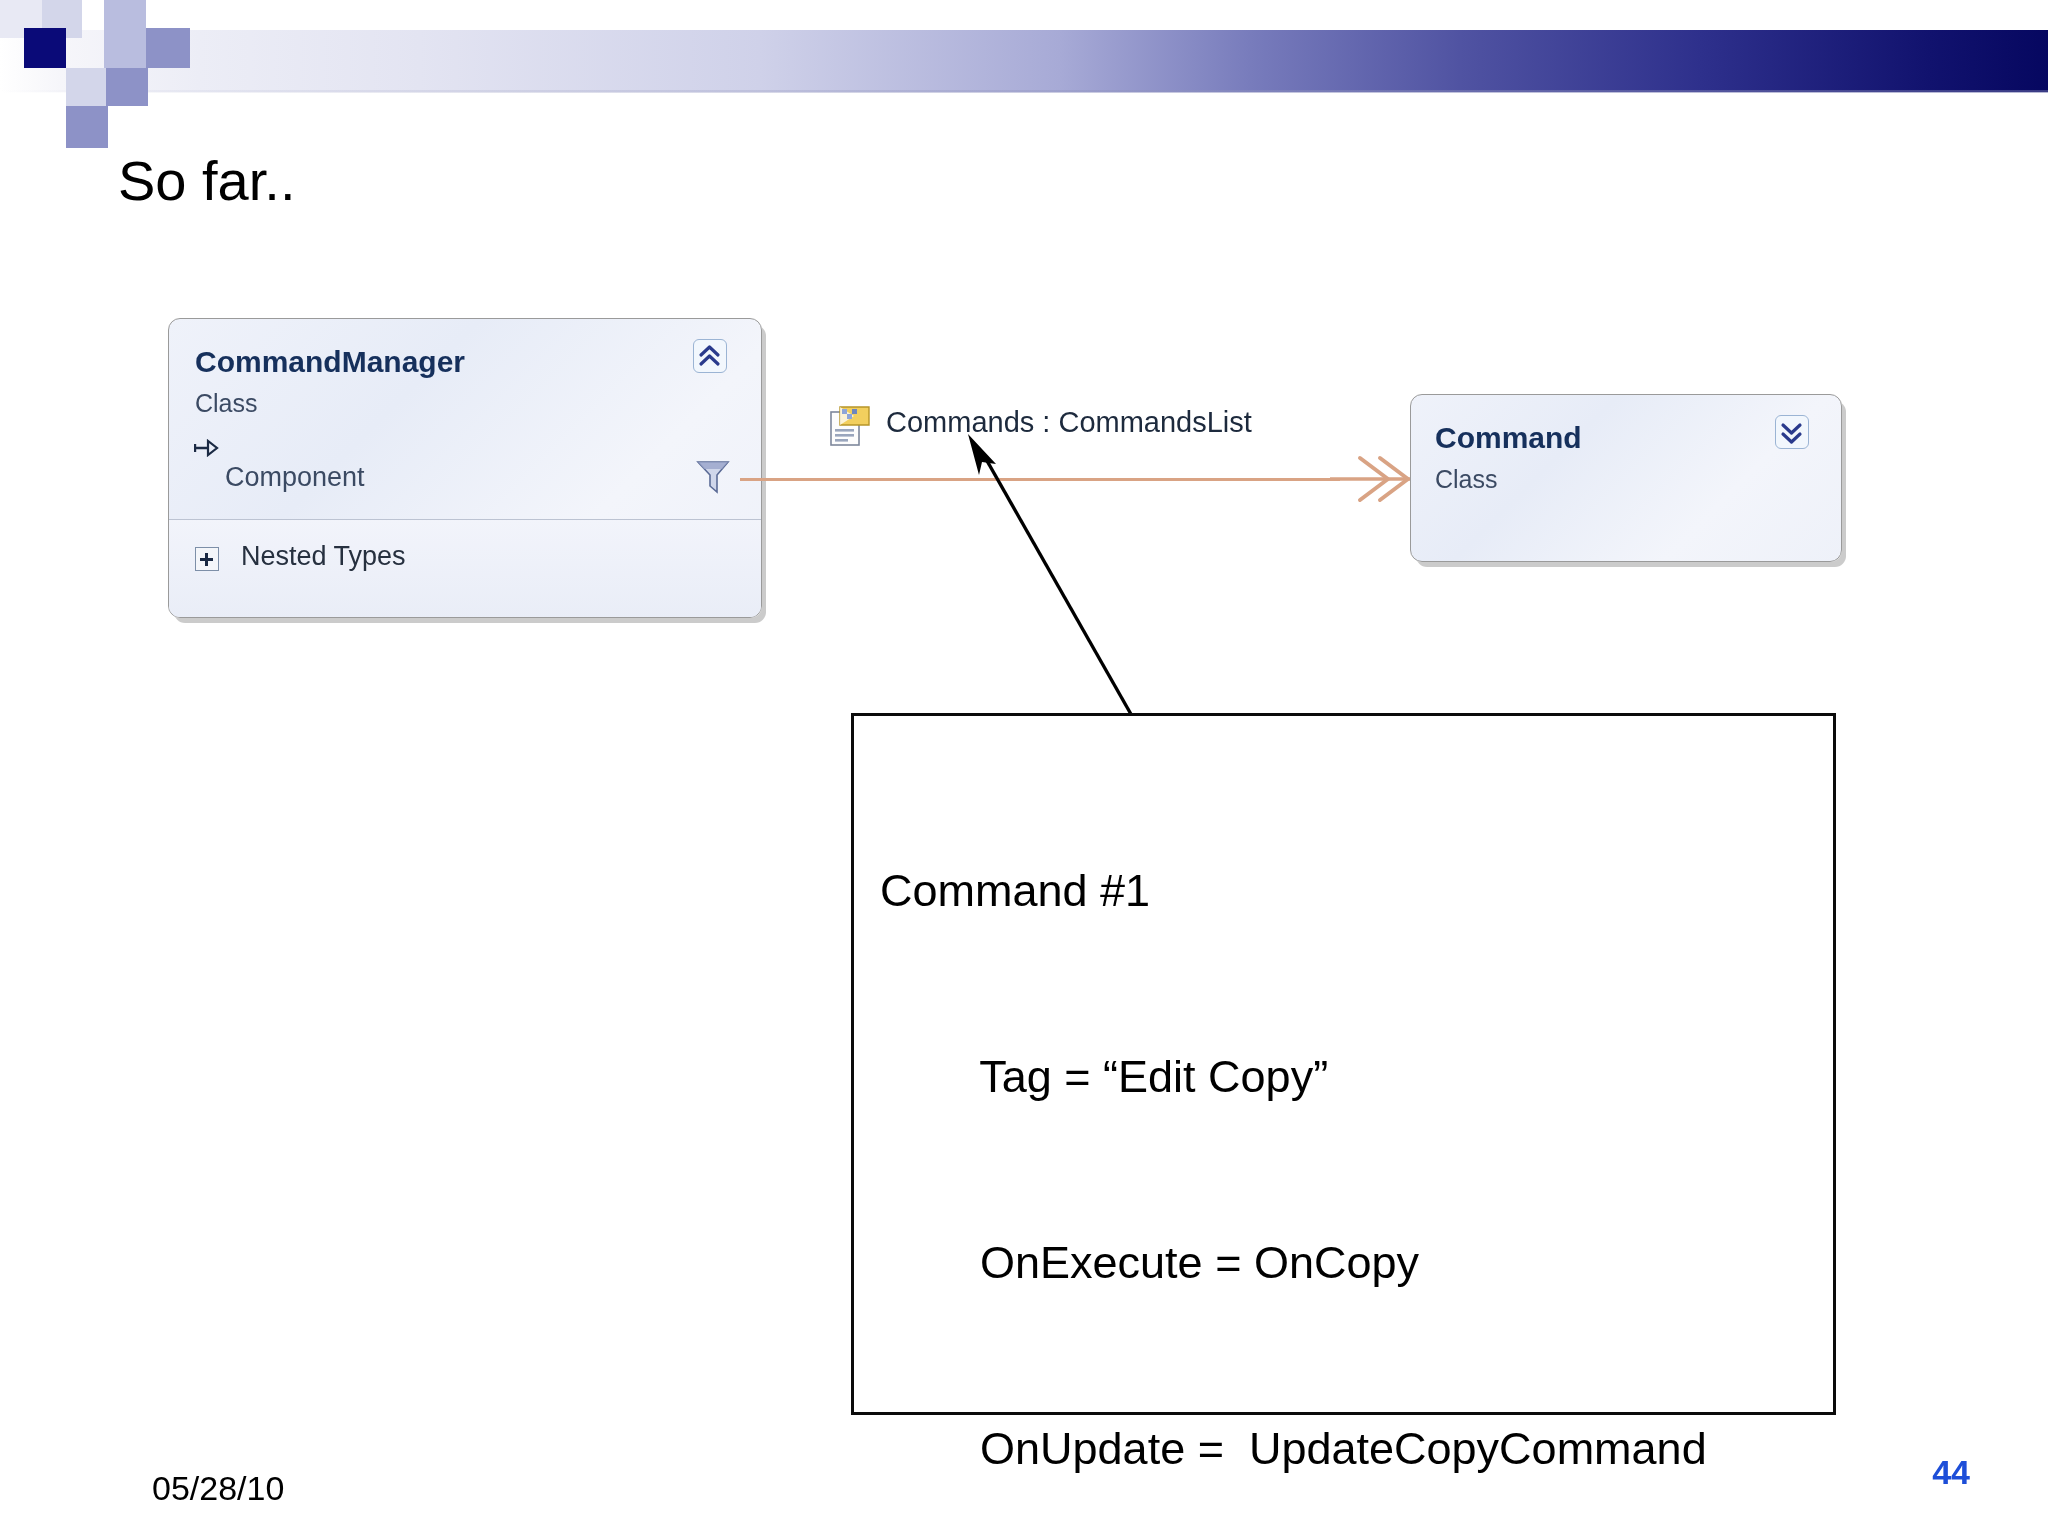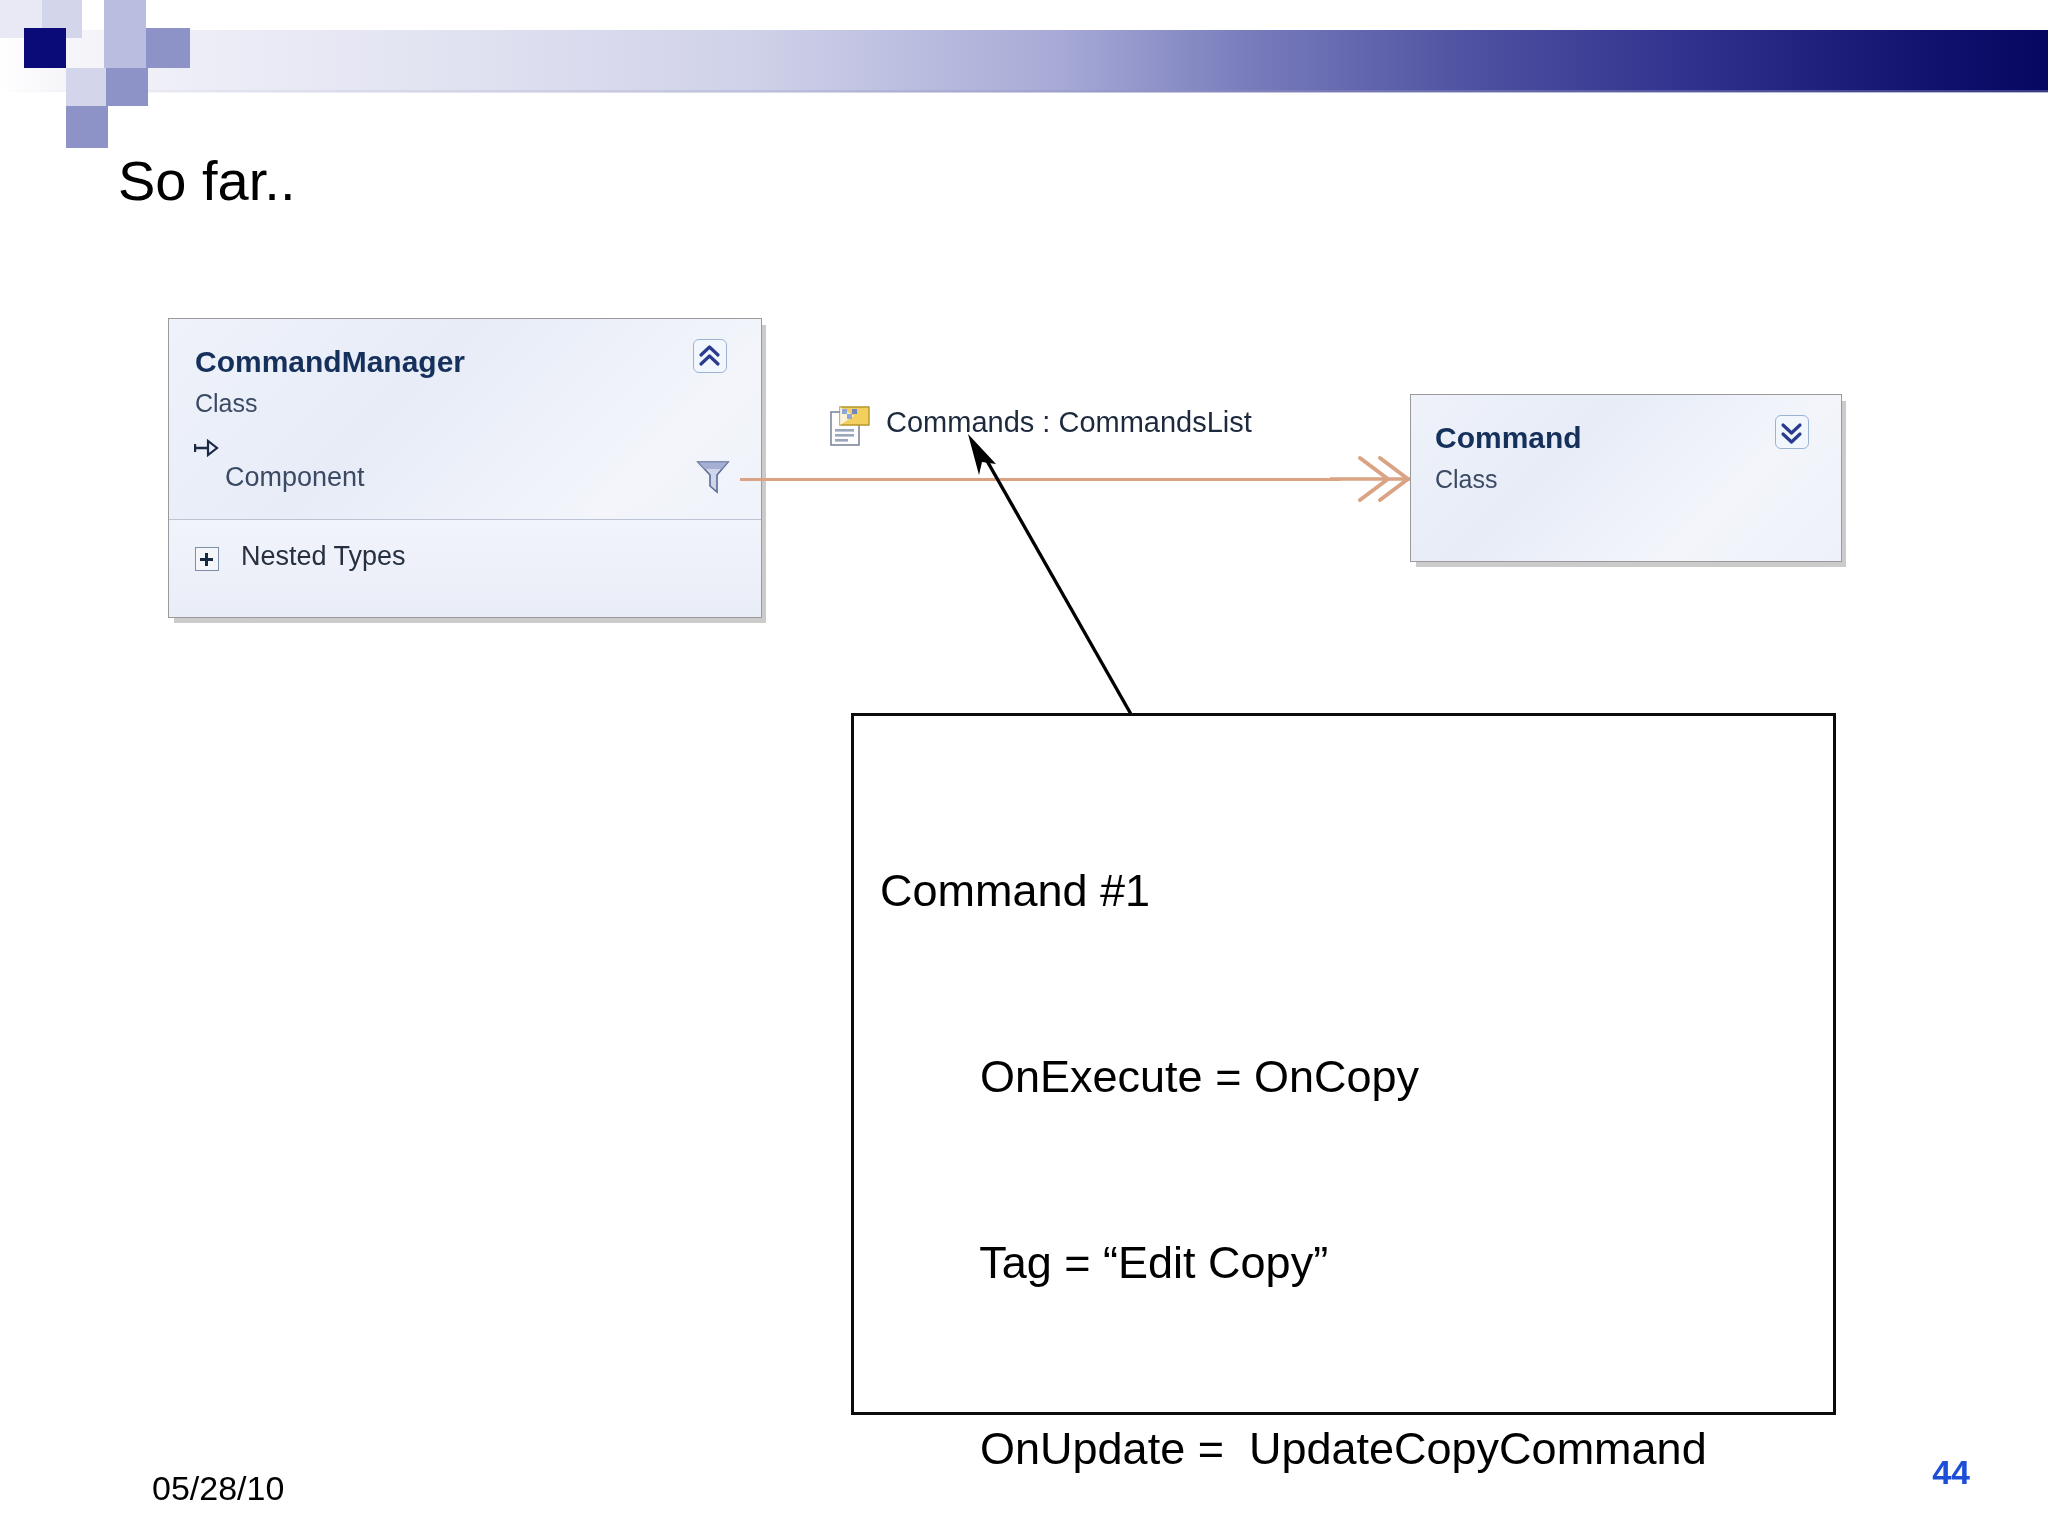--- a/index.html
+++ b/index.html
@@ -71,21 +71,21 @@
     font-weight: normal;
     letter-spacing: 0px;
     white-space: nowrap;
   }
 
   
   .uml-box {
     position: absolute;
     box-sizing: border-box;
     border: 1.5px solid #9a9a9a;
-    border-radius: 0;
+    border-radius: 12px;
     background: linear-gradient(135deg, #eff2fa 0%, #e7ecf7 35%, #f3f5fb 70%, #eef1f9 100%);
     box-shadow: 5px 6px 0 -1px rgba(160,160,160,0.55);
     overflow: hidden;
   }
   .uml-name {
     position: absolute;
     font-size: 30px;
     font-weight: bold;
     color: #16305c;
     white-space: nowrap;
@@ -304,22 +304,22 @@
 <span class="leader" style="left:960px; top:430px; width:200px; height:290px;">
   <svg width="200" height="290" viewBox="0 0 200 290">
     <path d="M22 22 L172 286" stroke="#000000" stroke-width="3.4" fill="none"></path>
     <path d="M8 4 L36 34 L22 32 L19 45 Z" fill="#000000"></path>
   </svg>
 </span>
 
 <div class="callout" style="left:851px; top:713px; width:985px; height:702px;">
   <div class="callout-text" style="left:26px; top:20px;">
     <div class="callout-line">Command #1</div>
+    <div class="callout-line">        Tag = “Edit Copy”</div>
     <div class="callout-line">        OnExecute = OnCopy</div>
-    <div class="callout-line">        Tag = “Edit Copy”</div>
     <div class="callout-line">        OnUpdate =  UpdateCopyCommand</div>
     
     
     
     
     
   </div>
 </div>
 
 <div class="footer-date">05/28/10</div>

